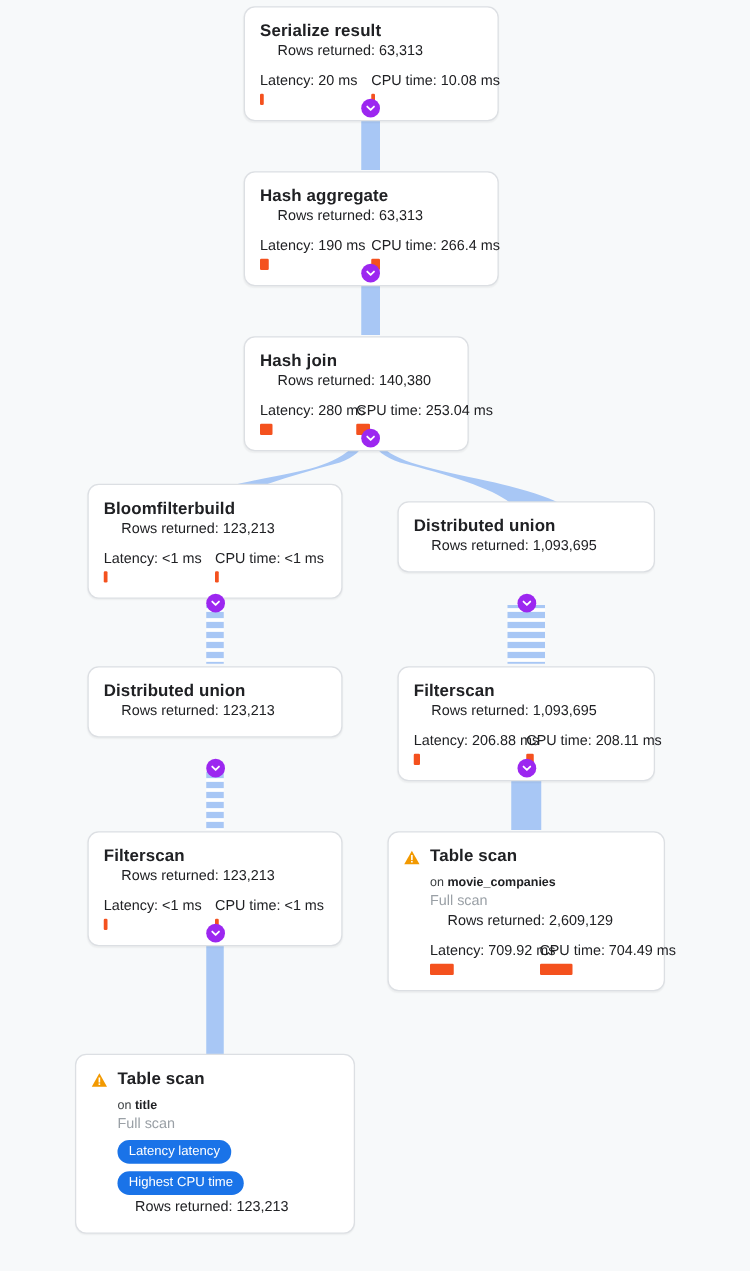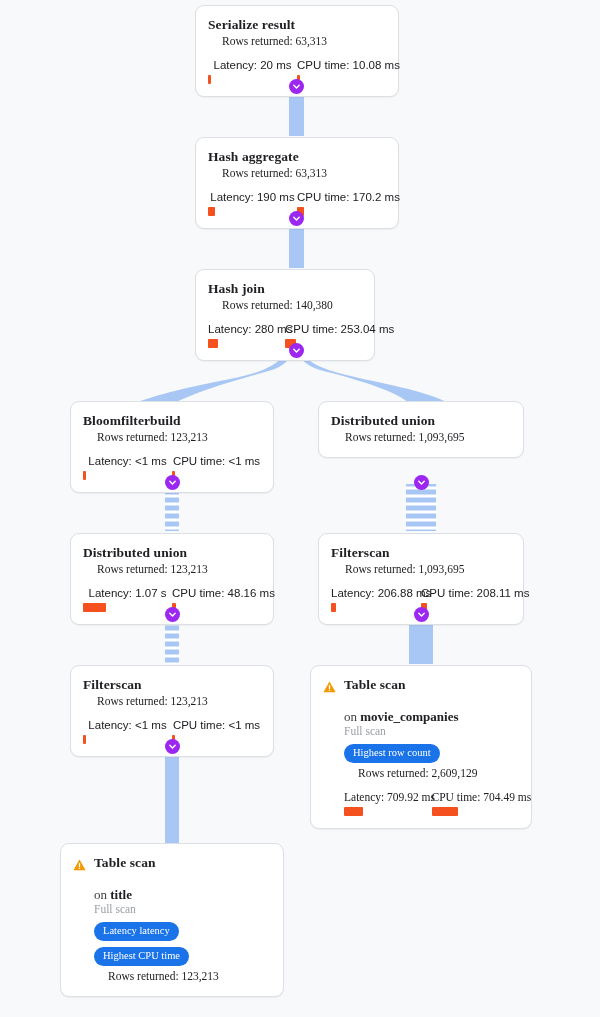--- a/index.html
+++ b/index.html
@@ -31,36 +31,35 @@
     background: #ffffff;
     border: 1px solid #dcdfe3;
     border-radius: 9px;
     box-shadow: 0 1px 1px rgba(60,64,67,.06);
     padding: 10px 12px 12px 12px;
   }
   .node-head {
     display: flex;
     align-items: flex-start;
     gap: 8px;
-    font-family: Liberation Serif, serif;
   }
   .warn-icon { flex: 0 0 auto; margin-top: 3px; }
   .node-title {
     font-size: 13.5px;
     font-weight: 700;
     color: #202124;
     line-height: 17px;
     letter-spacing: .1px;
   }
   .node-subwrap { min-width: 0; }
   .node-on {
-    font-size: 13px;
+    font-size: 10px;
     color: #3c4043;
     line-height: 15px;
-    margin-top: 16px;
+    margin-top: 6px;
   }
   .node-on b { font-weight: 700; color: #202124; }
   .node-scan {
     font-size: 11.5px;
     color: #9aa0a6;
     line-height: 15px;
   }
   .badges {
     display: flex;
     gap: 6px;
@@ -86,21 +85,20 @@
   .metrics {
     display: flex;
     margin-top: 9px;
   }
   .metric { width: 50%; }
   .metric-label {
     font-size: 11.5px;
     color: #202124;
     line-height: 14px;
     white-space: nowrap;
-    text-align: center;
   }
   .metric-bar {
     height: 9px;
     background: #f4511e;
     margin-top: 3px;
     border-radius: 1px;
   }
 
   
   .dot {
@@ -174,21 +172,21 @@
         <div class="node-title">Hash aggregate</div>
         <div class="rows">Rows returned: 63,313</div>
       </div>
     </div>
     <div class="metrics">
       <div class="metric">
         <div class="metric-label">Latency: 190 ms</div>
         <div class="metric-bar" style="width:7px"></div>
       </div>
       <div class="metric">
-        <div class="metric-label">CPU time: 170.2 ms</div>
+        <div class="metric-label">CPU time: 266.4 ms</div>
         <div class="metric-bar" style="width:7px"></div>
       </div>
     </div>
   </div>
 
   <div class="node" style="left:195px; top:269px; width:180px;">
     <div class="node-head">
       <div class="node-subwrap">
         <div class="node-title">Hash join</div>
         <div class="rows">Rows returned: 140,380</div>
@@ -199,21 +197,21 @@
         <div class="metric-label">Latency: 280 ms</div>
         <div class="metric-bar" style="width:10px"></div>
       </div>
       <div class="metric">
         <div class="metric-label">CPU time: 253.04 ms</div>
         <div class="metric-bar" style="width:11px"></div>
       </div>
     </div>
   </div>
 
-  <div class="node" style="left:70px; top:401px; width:204px;">
+  <div class="node" style="left:70px; top:387px; width:204px;">
     <div class="node-head">
       <div class="node-subwrap">
         <div class="node-title">Bloomfilterbuild</div>
         <div class="rows">Rows returned: 123,213</div>
       </div>
     </div>
     <div class="metrics">
       <div class="metric">
         <div class="metric-label">Latency: &lt;1 ms</div>
         <div class="metric-bar" style="width:3px"></div>
@@ -232,30 +230,20 @@
         <div class="rows">Rows returned: 1,093,695</div>
       </div>
     </div>
   </div>
 
   <div class="node" style="left:70px; top:533px; width:204px;">
     <div class="node-head">
       <div class="node-subwrap">
         <div class="node-title">Distributed union</div>
         <div class="rows">Rows returned: 123,213</div>
-      </div>
-    </div>
-    <div class="metrics">
-      <div class="metric">
-        <div class="metric-label">Latency: 1.07 s</div>
-        <div class="metric-bar" style="width:23px"></div>
-      </div>
-      <div class="metric">
-        <div class="metric-label">CPU time: 48.16 ms</div>
-        <div class="metric-bar" style="width:4px"></div>
       </div>
     </div>
   </div>
 
   <div class="node" style="left:318px; top:533px; width:206px;">
     <div class="node-head">
       <div class="node-subwrap">
         <div class="node-title">Filterscan</div>
         <div class="rows">Rows returned: 1,093,695</div>
       </div>
@@ -297,23 +285,20 @@
         <svg width="13" height="12" viewBox="0 0 13 12" xmlns="http://www.w3.org/2000/svg">
           <path d="M6.5 0.5 L12.6 11.3 L0.4 11.3 Z" fill="#f29900"></path>
           <rect x="5.85" y="4" width="1.3" height="4" fill="#ffffff"></rect>
           <rect x="5.85" y="8.7" width="1.3" height="1.3" fill="#ffffff"></rect>
         </svg>
       </span>
       <div class="node-subwrap">
         <div class="node-title">Table scan</div>
         <div class="node-on"><span>on </span><b>movie_companies</b></div>
         <div class="node-scan">Full scan</div>
-        <div class="badges">
-          <span class="badge">Highest row count</span>
-        </div>
         <div class="rows">Rows returned: 2,609,129</div>
         <div class="metrics">
           <div class="metric">
             <div class="metric-label">Latency: 709.92 ms</div>
             <div class="metric-bar" style="width:19px"></div>
           </div>
           <div class="metric">
             <div class="metric-label">CPU time: 704.49 ms</div>
             <div class="metric-bar" style="width:26px"></div>
           </div>

